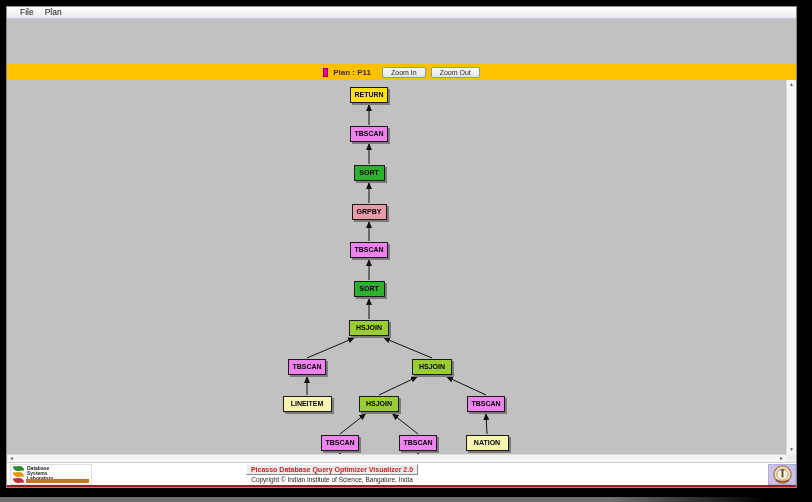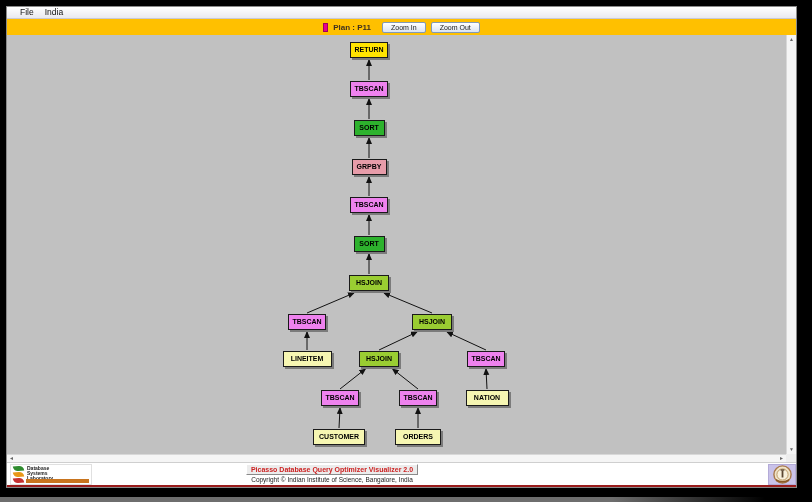--- a/index.html
+++ b/index.html
@@ -69,24 +69,24 @@
             align-items:center; justify-content:center; }
 </style>
 </head>
 <body>
 
 <div class="frame">
   <div class="window">
 
     <div class="menubar">
       <span class="menu-item">File</span>
-      <span class="menu-item">India</span>
+      <span class="menu-item">Plan</span>
     </div>
 
-    <div class="toolbar" id="toolbar" style="background: rgb(255, 192, 0);">
+    <div class="toolbar" id="toolbar" style="background: rgb(255, 192, 0); margin-top: 45px;">
       <span class="plan-marker" id="plan-marker" style="background: rgb(232, 0, 140);"></span>
       <span class="plan-label">Plan : P11</span>
       <button class="tb-btn">Zoom In</button>
       <button class="tb-btn">Zoom Out</button>
     </div>
 
     <div class="canvas" id="plan-canvas" style="background: rgb(193, 193, 193);">
       <svg id="edges-svg">
           <defs>
             <marker id="arrow" markerUnits="userSpaceOnUse" markerWidth="8" markerHeight="8" refX="6" refY="3" orient="auto">

